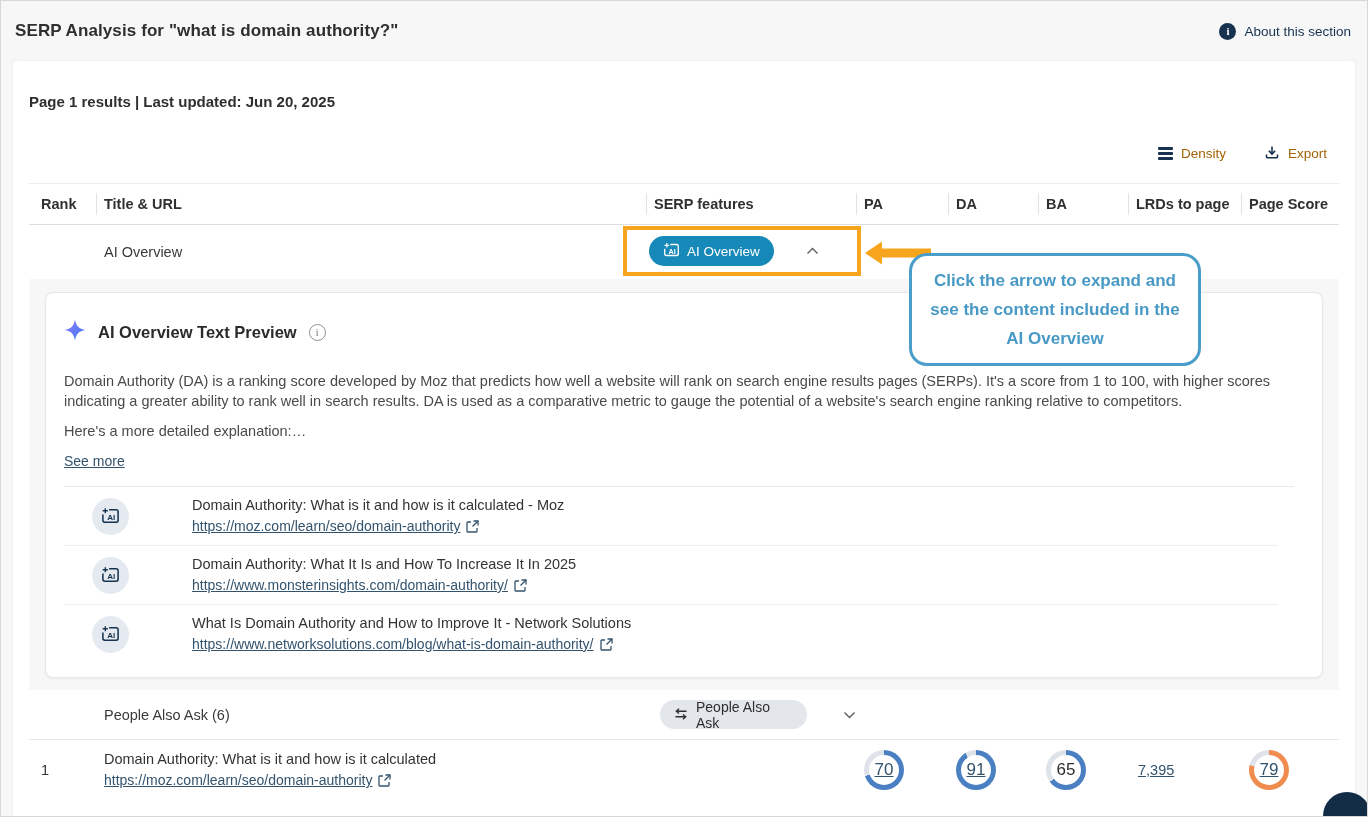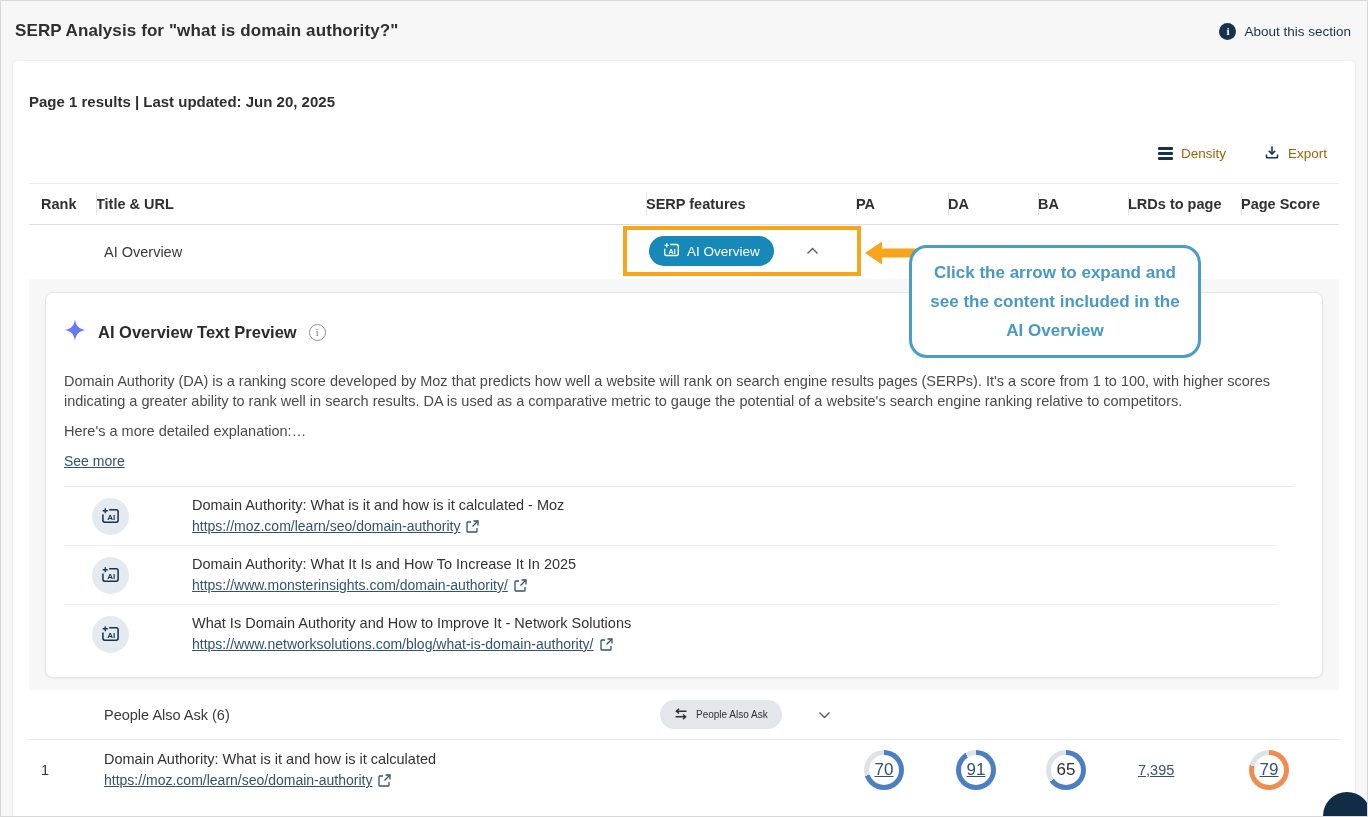--- a/index.html
+++ b/index.html
@@ -17,34 +17,34 @@
   
   .card{ position:absolute; left:12px; right:12px; top:60px; bottom:-10px;
     background:#fff; border-radius:4px; box-shadow:0 0 3px rgba(0,0,0,.08); padding:32px 16px 0; }
   .results-info{ font-size:15px; font-weight:700; color:#2f2f2f; }
   .toolbar{ display:flex; justify-content:flex-end; align-items:center; gap:38px; margin-top:34px; padding-right:12px;}
   .tool-btn{ display:flex; align-items:center; gap:8px; font-size:13.5px; color:#a16207; cursor:pointer;}
   .density-icon span{ display:block; width:15px; height:3px; background:#16324f; margin:2px 0; border-radius:1px;}
   
   .grid{ display:grid; grid-template-columns:67px 550px 210px 92px 90px 90px 113px 1fr; align-items:center;}
   .thead{ margin-top:20px; height:42px; border-top:1px solid #ececec; border-bottom:1px solid #dedede;}
-  .th{ position:relative; font-size:14.5px; font-weight:700; color:#303030; height:100%; display:flex; align-items:center;}
+  .th{ position:relative; font-size:14.5px; font-weight:700; color:#303030; padding-left:8px; height:100%; display:flex; align-items:center;}
   .th:first-child{ padding-left:12px;}
   .th + .th::before{ content:""; position:absolute; left:0; top:9px; bottom:9px; width:1px; background:#e2e2e2;}
   .cell{ padding-left:8px; font-size:14.5px; color:#3a3a3a;}
   
   .ai-row{ position:relative; height:54px;}
   .hl-box{ position:absolute; left:594px; top:1px; width:238px; height:50px; border:4px solid #f6a51d; background:#fff;
     display:flex; align-items:center;}
   .pill-ai{ margin-left:22px; display:inline-flex; align-items:center; gap:7px; background:#1789b8; color:#fff;
     height:30px; padding:0 14px; border-radius:15px; font-size:13.5px; cursor:pointer;}
   .chev{ margin-left:32px; cursor:pointer; display:inline-flex;}
   .arrow-callout{ position:absolute; left:836px; top:15px;}
   
-  .callout{ position:absolute; left:908px; top:244px; width:292px; background:#fff; border:3px solid #4a9dc9;
+  .callout{ position:absolute; left:908px; top:252px; width:292px; background:#fff; border:3px solid #4a9dc9;
     border-radius:18px; padding:10px 14px; text-align:center; z-index:5;}
   .callout p{ color:#4899c6; font-size:17px; font-weight:700; line-height:29px;}
   
   .expand-wrap{ background:#f7f7f8; padding:13px 16px 12px; margin:0 0 0 0;}
   .preview-panel{ background:#fff; border:1px solid #e7e7e7; border-radius:8px; box-shadow:0 1px 3px rgba(0,0,0,.05);
     padding:26px 44px 14px 18px;}
   .preview-head{ display:flex; align-items:center; gap:12px;}
   .preview-title{ font-size:16.5px; font-weight:700; color:#2b2b2b;}
   .info-outline{ width:17px;height:17px;border-radius:50%;border:1.4px solid #8f8f8f;color:#6f6f6f;
     display:inline-flex;align-items:center;justify-content:center;font-size:10px;font-family:"Liberation Serif",serif;}
@@ -57,21 +57,21 @@
   .src-icon{ margin-left:28px; width:37px; height:37px; border-radius:50%; background:#e4eaf0; color:#16324f;
     display:flex; align-items:center; justify-content:center; flex:none;}
   .src-text{ margin-left:63px;}
   .src-title{ font-size:14.5px; color:#333; line-height:21px;}
   .src-url{ font-size:14px; color:#33536d; line-height:21px; display:flex; align-items:center; gap:6px;}
   .src-url a{ color:#33536d; text-decoration:underline; cursor:pointer;}
   
   .paa-row{ height:50px; border-bottom:1px solid #e8e8e8;}
   .serp-cell{ display:flex; align-items:center;}
   .pill-gray{ margin-left:14px; display:inline-flex; align-items:center; gap:8px; background:#e3e6ea; color:#2f2f2f;
-    height:29px; padding:0 14px; border-radius:15px; font-size:10px; cursor:pointer;}
+    height:29px; padding:0 14px; border-radius:15px; font-size:14px; cursor:pointer;}
   .paa-row .chev{ margin-left:36px;}
   
   .result-row{ padding:9px 0 14px; align-items:center;}
   .rank-cell{ padding-left:12px; font-size:14.5px; color:#333;}
   .r-title{ font-size:14.5px; color:#333; line-height:21px;}
   .r-url{ font-size:14px; color:#33536d; line-height:21px; display:flex; align-items:center; gap:6px;}
   .r-url a{ color:#33536d; text-decoration:underline; cursor:pointer;}
   
   .donut{ position:relative; width:40px; height:40px; border-radius:50%; margin-left:8px;
     display:flex; align-items:center; justify-content:center;}

